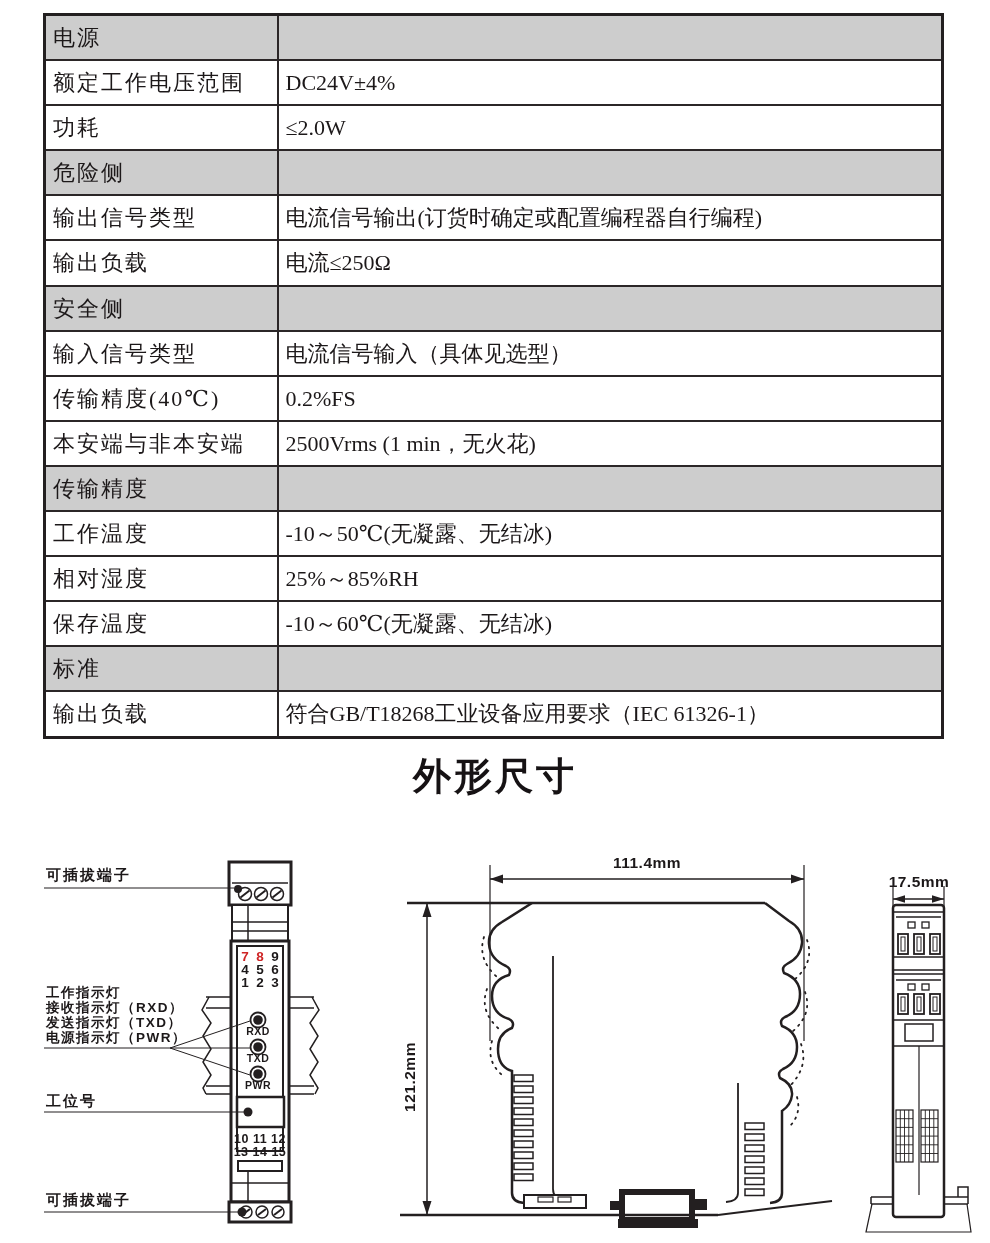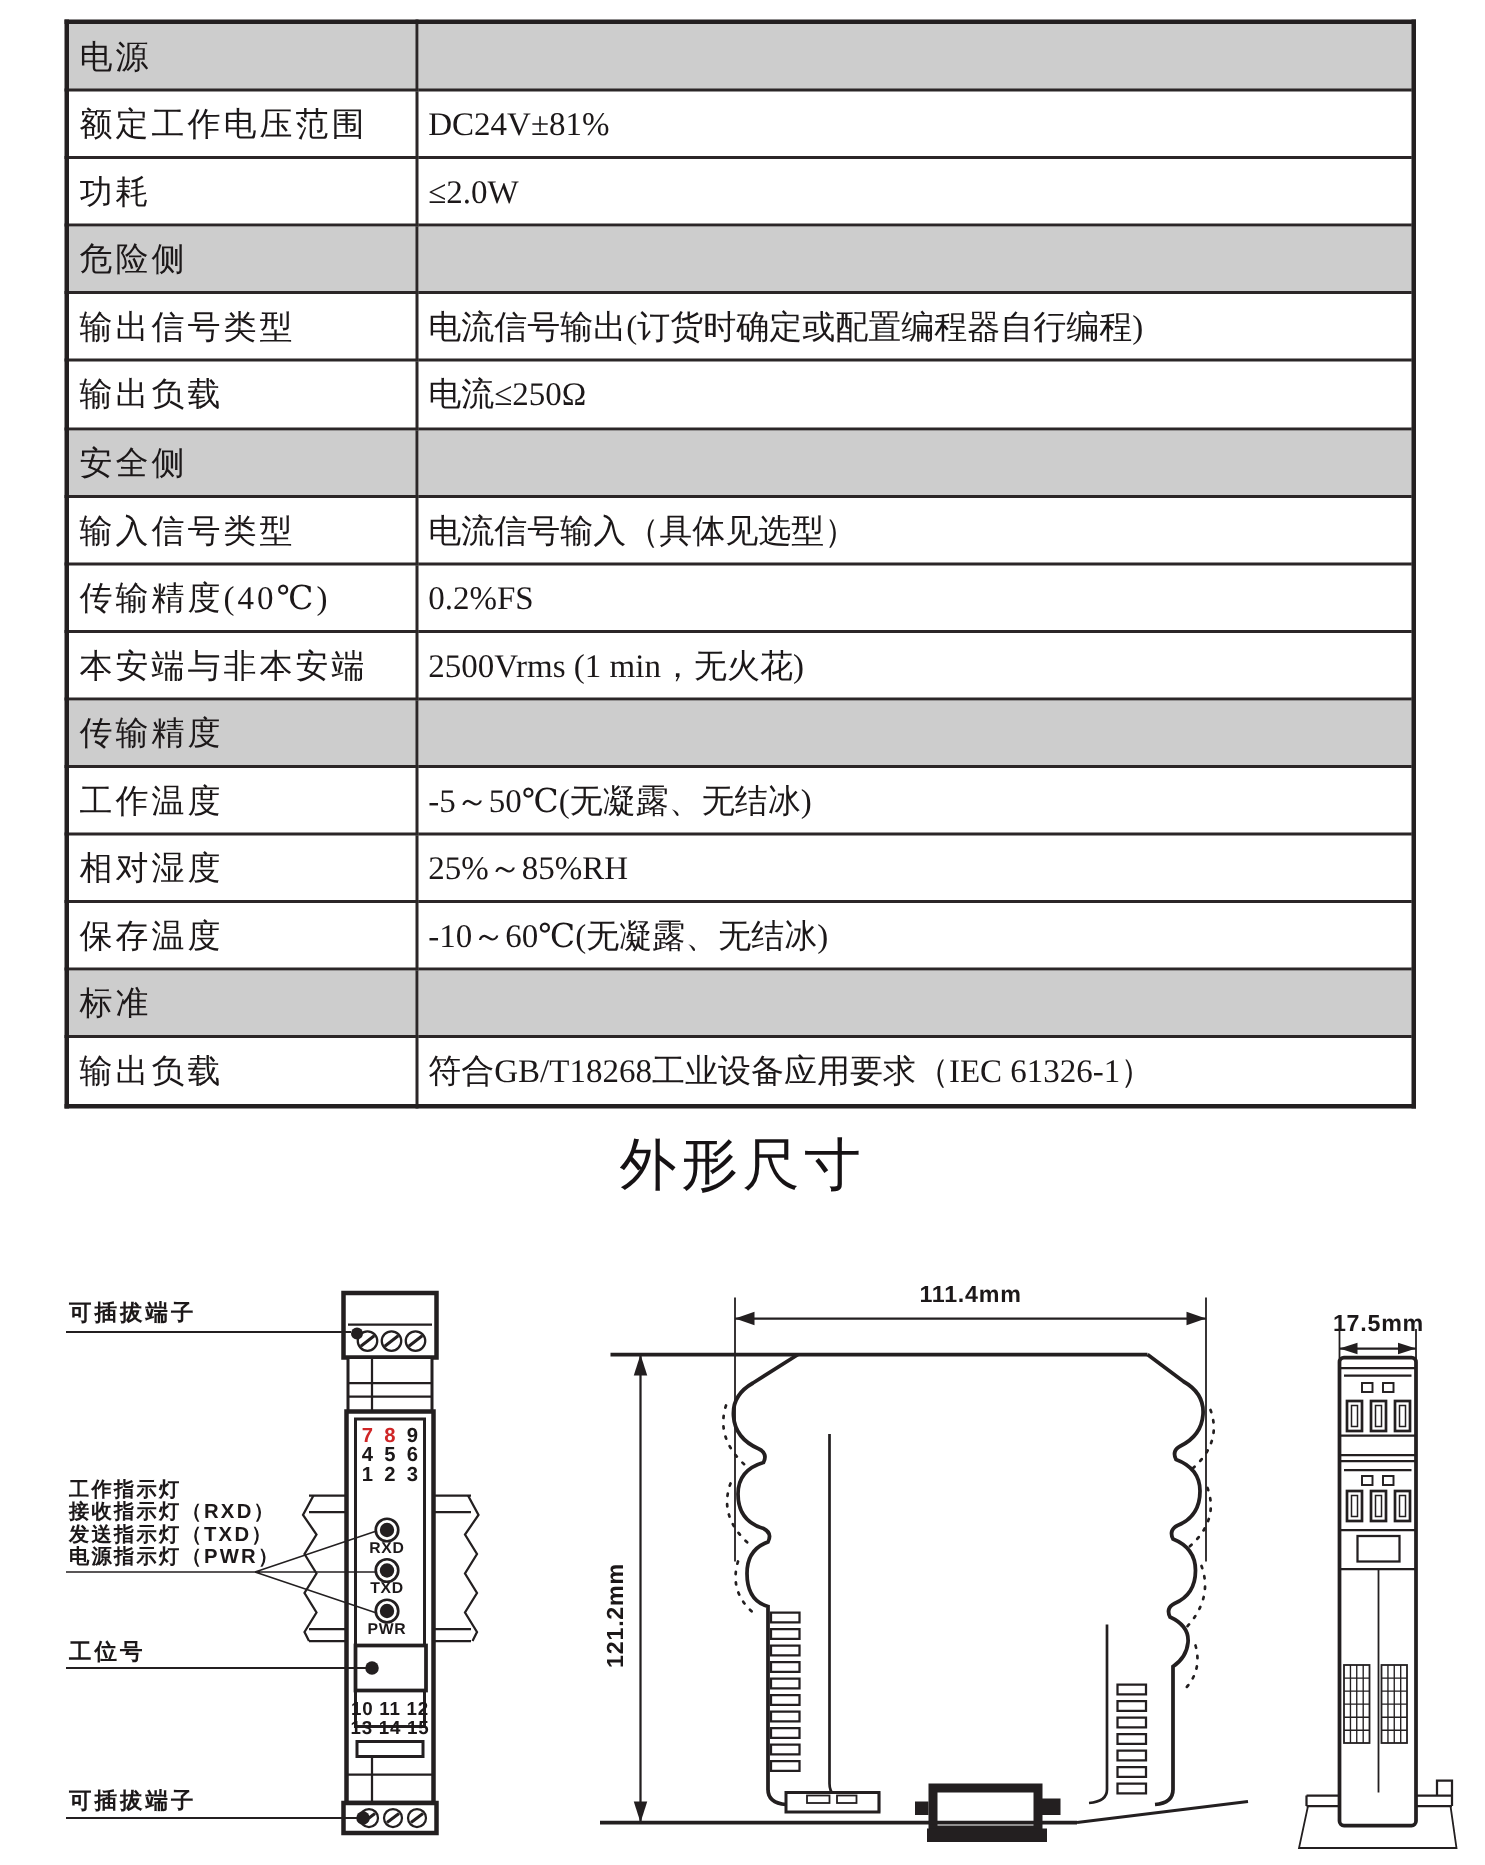--- a/index.html
+++ b/index.html
@@ -18,21 +18,21 @@
              border-collapse:collapse;table-layout:fixed;
              border:3px solid var(--table-border);}
   table.spec td{border:2px solid #2b2627;height:36px;padding:10px 7px;
                 font-size:22px;line-height:1.05;vertical-align:middle;
                 white-space:nowrap;overflow:hidden;}
   table.spec td.label-cell{letter-spacing:2px;}
   table.spec tr.section-row td{background:var(--table-header-bg);}
   
   .section-title{position:absolute;left:0;top:751px;width:100%;text-align:center;
                  font-family:"Liberation Sans","DejaVu Sans",sans-serif;
-                 font-weight:normal;font-size:38px;letter-spacing:3px;color:#161214;}
+                 font-weight:bold;font-size:38px;letter-spacing:3px;color:#161214;}
   
   svg.draw{position:absolute;overflow:visible;}
   .ln{stroke:var(--line);fill:none;}
   .wh{stroke:var(--line);fill:#ffffff;}
   .fl{fill:var(--line);stroke:none;}
   .dash{stroke:var(--line);fill:none;stroke-dasharray:1.5 5.5;stroke-linecap:round;}
   text{fill:var(--ink);font-family:"Liberation Sans","DejaVu Sans",sans-serif;}
   .lbl{font-size:13.5px;font-weight:bold;letter-spacing:1.5px;}
   .lbl-lg{font-size:15px;font-weight:bold;letter-spacing:2px;}
   .dim{font-size:15.5px;font-weight:bold;letter-spacing:0.5px;}
@@ -51,21 +51,21 @@
         <col style="width:233px">
         <col>
       </colgroup>
     <tbody>
         <tr class="section-row">
           <td class="label-cell">电源</td>
           <td class="value-cell"></td>
         </tr>
         <tr class="item-row">
           <td class="label-cell">额定工作电压范围</td>
-          <td class="value-cell">DC24V±81%</td>
+          <td class="value-cell">DC24V±4%</td>
         </tr>
         <tr class="item-row">
           <td class="label-cell">功耗</td>
           <td class="value-cell">≤2.0W</td>
         </tr>
         <tr class="section-row">
           <td class="label-cell">危险侧</td>
           <td class="value-cell"></td>
         </tr>
         <tr class="item-row">
@@ -91,21 +91,21 @@
         <tr class="item-row">
           <td class="label-cell">本安端与非本安端</td>
           <td class="value-cell">2500Vrms (1 min，无火花)</td>
         </tr>
         <tr class="section-row">
           <td class="label-cell">传输精度</td>
           <td class="value-cell"></td>
         </tr>
         <tr class="item-row">
           <td class="label-cell">工作温度</td>
-          <td class="value-cell">-5～50℃(无凝露、无结冰)</td>
+          <td class="value-cell">-10～50℃(无凝露、无结冰)</td>
         </tr>
         <tr class="item-row">
           <td class="label-cell">相对湿度</td>
           <td class="value-cell">25%～85%RH</td>
         </tr>
         <tr class="item-row">
           <td class="label-cell">保存温度</td>
           <td class="value-cell">-10～60℃(无凝露、无结冰)</td>
         </tr>
         <tr class="section-row">

